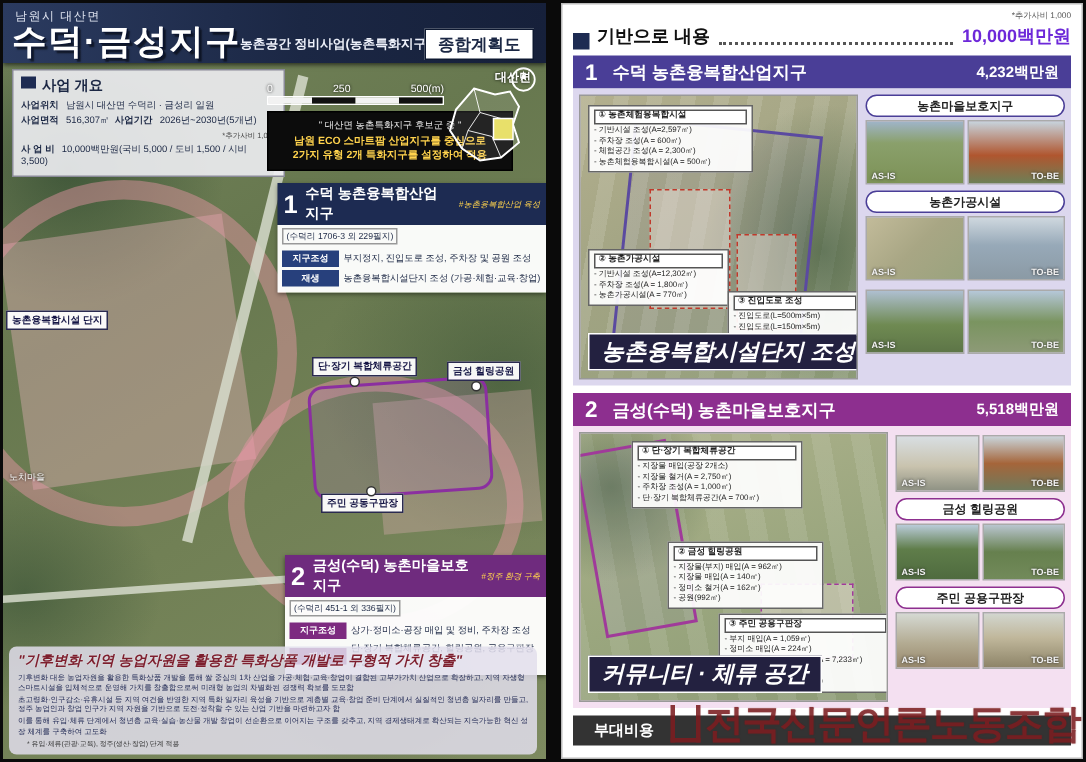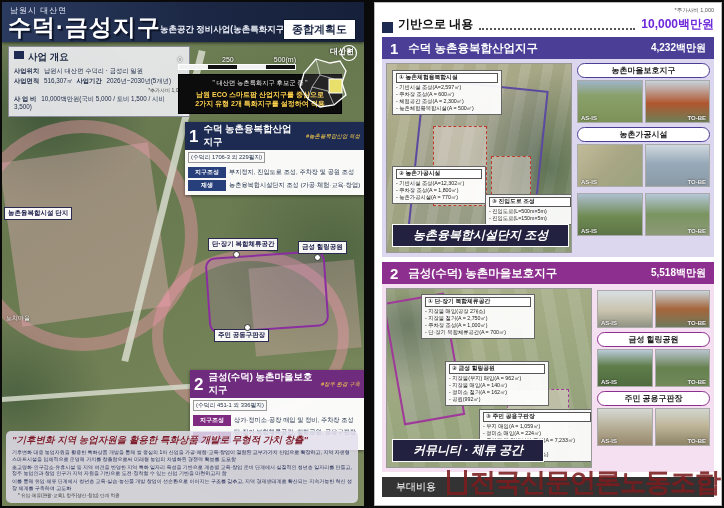--- a/index.html
+++ b/index.html
@@ -102,21 +102,21 @@
       radial-gradient(100px 90px at 10% 20%, rgba(50,80,52,.5), transparent 70%),
       repeating-linear-gradient(80deg, rgba(255,255,255,.1) 0 12px, transparent 12px 26px),
       linear-gradient(160deg,#aeb28c,#9aa67e 55%,#8e9c77);}
   .pbound{position:absolute;border:2px solid #5b4aa0;background:rgba(120,100,190,.08);}
   .rdash{position:absolute;border:1px dashed #c0392b;background:rgba(235,225,215,.45);}
   .callout{position:absolute;background:rgba(255,255,255,.93);border:1px solid #666;
     padding:2px 3px;font-size:5.3px;color:#222;line-height:1.35;z-index:3;}
   .c-title{border:1px solid #555;background:#fff;font-weight:bold;font-size:5.8px;
     padding:0 2px;margin-bottom:1px;white-space:nowrap;}
   .map-badge{position:absolute;background:#232140;color:#fff;font-weight:bold;font-style:italic;
-    font-size:12px;padding:2px 20px;border:1px solid #fff;z-index:3;white-space:nowrap;}
+    font-size:15px;padding:2px 8px;border:1px solid #fff;z-index:3;white-space:nowrap;}
   .rcol{flex:1;display:flex;flex-direction:column;}
   .pill{border:1.5px solid #4a3e97;border-radius:10px;background:#fff;text-align:center;
     font-weight:bold;font-size:8px;padding:1px 0;color:#222;}
   .body2 .pill{border-color:#8d2f8f;}
   .pair{display:flex;gap:2px;margin:2px 0 4px;}
   .photo{flex:1;height:43px;position:relative;border:1px solid #aaa;box-sizing:border-box;}
   .body2 .photo{height:38px;}
   .tag-ab{position:absolute;bottom:1px;font-size:6px;font-weight:bold;color:#f2f2f2;text-shadow:0 0 2px #222;}
   .t-as{left:3px;} .t-to{right:3px;}
   .ph1{background:linear-gradient(180deg,#9fb4c8 0%,#8aa06b 35%,#7d9257 100%);}
@@ -124,21 +124,21 @@
   .ph3{background:linear-gradient(135deg,#c2bb9a,#a8a684 50%,#9aa37e);}
   .ph4{background:linear-gradient(180deg,#cfd8df,#97a9b8 45%,#8b9aa5);}
   .ph5{background:linear-gradient(180deg,#aebfd0 0%,#6f8a52 55%,#5d7547);}
   .ph6{background:linear-gradient(180deg,#b5c7d8 0%,#7a9460 50%,#8d9a77);}
   .ph7{background:linear-gradient(180deg,#d8dee2,#c9c3ae 55%,#8f9284);}
   .ph8{background:linear-gradient(180deg,#c9d4da,#a5653a 50%,#6f7a5c);}
   .ph9{background:linear-gradient(180deg,#b9cbd8,#5f7d4a 45%,#4f6b3f);}
   .ph10{background:linear-gradient(180deg,#b9c5cf,#66804e 50%,#728a5a);}
   .ph11{background:linear-gradient(180deg,#d5d9d3,#b3ab92 55%,#97886d);}
   .ph12{background:linear-gradient(180deg,#d2d6cf,#c0b79b 45%,#8d8468);}
-  .footer-bar{margin-top:5px;background:#333;color:#fff;font-weight:normal;font-size:10px;
+  .footer-bar{margin-top:5px;background:#333;color:#fff;font-weight:bold;font-size:10px;
     height:20px;display:flex;align-items:center;padding:0 14px;}
   .watermark{position:absolute;right:4px;bottom:8px;z-index:20;display:flex;align-items:center;gap:3px;
     color:#7c1d20;font-size:26px;font-weight:bold;letter-spacing:-1px;opacity:.88;
     text-shadow:0 0 1px rgba(120,20,20,.5);}
   .wm-logo{width:14px;height:22px;border-left:3px solid #7c1d20;border-right:3px solid #7c1d20;
     border-bottom:3px solid #7c1d20;}
 </style>
 </head>
 <body>
 

